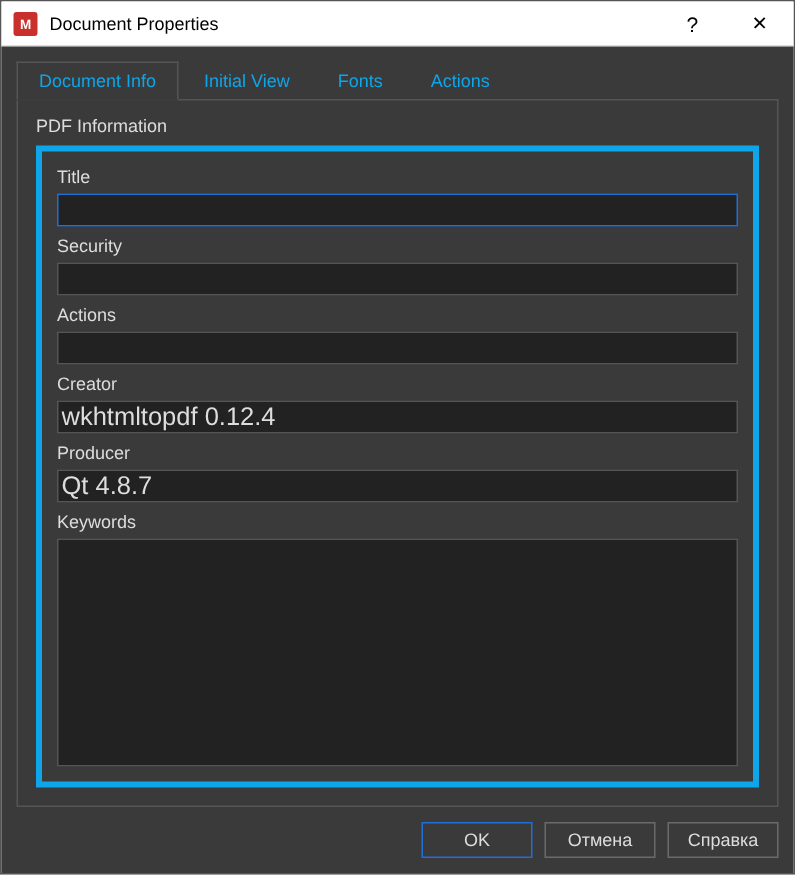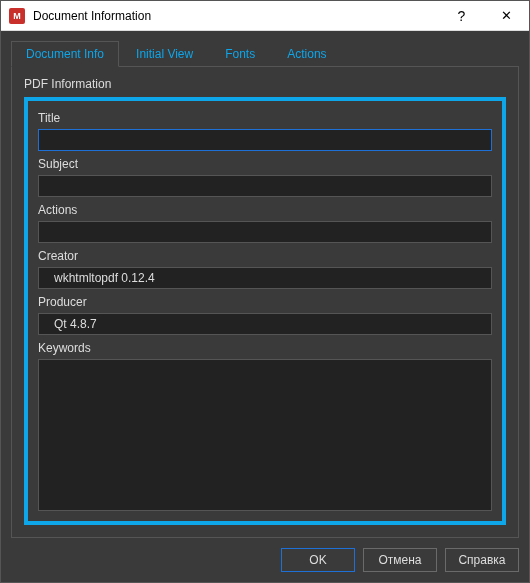--- a/index.html
+++ b/index.html
@@ -104,23 +104,23 @@
   }
   .fld-label {
     color: #ddd;
     margin-top: 2px;
   }
   .fld-input {
     background: #222;
     border: 1px solid #555;
     color: #ddd;
     height: 22px;
-    padding: 2px 15px;
+    padding: 2px 2px;
     font-family: inherit;
-    font-size: 12px;
+    font-size: 17px;
     width: 100%;
   }
   .fld-input.focused {
     border: 1px solid #1e6fd6;
     outline: none;
   }
   .fld-textarea {
     background: #222;
     border: 1px solid #555;
     color: #ddd;
@@ -154,21 +154,21 @@
     border: 1px solid #1e6fd6;
   }
 </style>
 </head>
 <body>
 
 <div class="window">
 
   <div class="titlebar">
     <span class="titlebar-icon">M</span>
-    <span class="titlebar-title">Document Information</span>
+    <span class="titlebar-title">Document Properties</span>
     <div class="titlebar-btn">?</div>
     <div class="titlebar-btn close">✕</div>
   </div>
 
   <div class="client">
 
     <div class="tabs">
       <div class="tab active">Document Info</div>
       <div class="tab">Initial View</div>
       <div class="tab">Fonts</div>
@@ -176,21 +176,21 @@
     </div>
 
     <div class="tabpanel">
       <div class="group-label">PDF Information</div>
 
       <div class="fieldset">
 
         <div class="fld-label">Title</div>
         <input class="fld-input focused" value="" style="">
 
-        <div class="fld-label">Subject</div>
+        <div class="fld-label">Security</div>
         <input class="fld-input" value="" style="">
 
         <div class="fld-label">Actions</div>
         <input class="fld-input" value="" style="">
 
         <div class="fld-label">Creator</div>
         <input class="fld-input" value="wkhtmltopdf 0.12.4" style="">
 
         <div class="fld-label">Producer</div>
         <input class="fld-input" value="Qt 4.8.7" style="">

